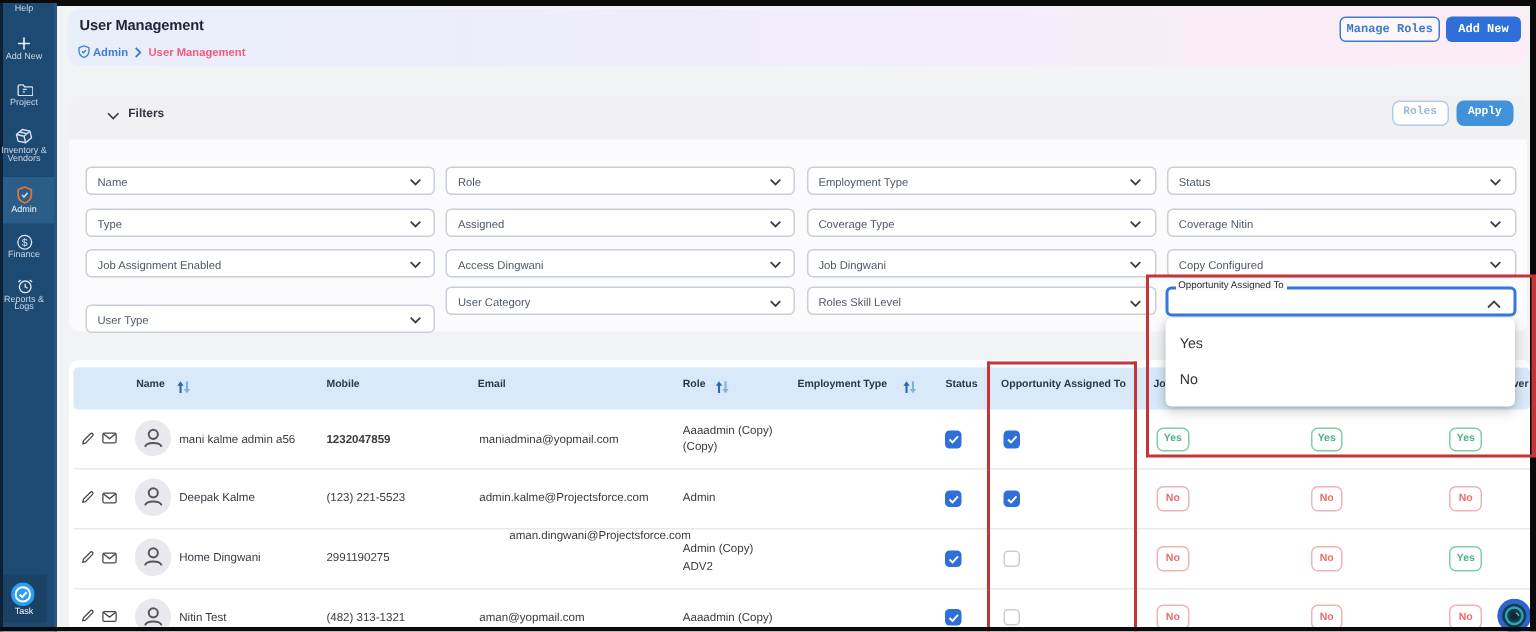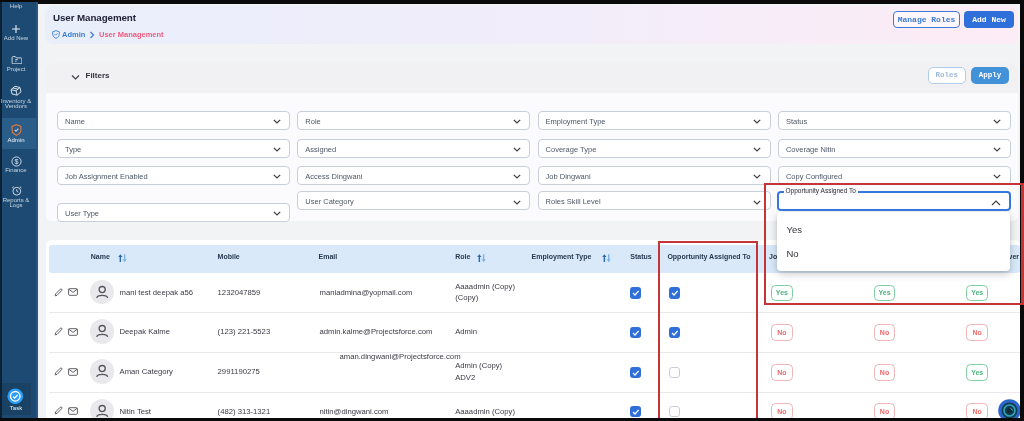--- a/index.html
+++ b/index.html
@@ -228,22 +228,22 @@
         <path d="M1.2 7.8 L1.6 5.9 L6.3 1.2 a0.9 0.9 0 0 1 1.4 1.4 L3 7.4 L1.2 7.8 Z" fill="none" stroke="#45454f" stroke-width="0.85"></path>
       </svg></div>
     <div class="abs ico" style="left:68px; top:288px; z-index:8;"><svg width="10" height="8" viewBox="0 0 10 8">
         <rect x="0.6" y="0.7" width="8.8" height="6.6" rx="1" fill="none" stroke="#45454f" stroke-width="0.85"></rect>
         <path d="M0.8 1.2 L5 4.4 L9.2 1.2" fill="none" stroke="#45454f" stroke-width="0.85"></path>
       </svg></div>
     <div class="abs ico" style="left:89.8px; top:279.8px; width:24.4px; height:24.4px; border-radius:50%; background:#e9e9ed; z-index:8;"><svg width="24.4" height="24.4" viewBox="0 0 24 24">
         <circle cx="12" cy="9.4" r="3" fill="none" stroke="#55555d" stroke-width="1.3"></circle>
         <path d="M6.6 17.6 c0.7-3.4 10.1-3.4 10.8 0" fill="none" stroke="#55555d" stroke-width="1.3"></path>
       </svg></div>
-    <div class="cell" style="left:119.5px; top:287.8px;">mani test deepak a56</div>
-    <div class="cell" style="left:217.6px; top:287.8px;">1232047859</div>
+    <div class="cell" style="left:119.5px; top:287.8px;">mani kalme admin a56</div>
+    <div class="cell" style="left:217.6px; top:287.8px;font-weight:bold;">1232047859</div>
     <div class="cell" style="left:319.5px; top:287.8px;">maniadmina@yopmail.com</div>
     <div class="cell" style="left:455.2px; top:280.9px; line-height:11.6px;">Aaaadmin (Copy)<br>(Copy)</div>
     <div class="cb on" style="left:629.5px; top:287.1px;"><svg width="11.5" height="11.5" viewBox="0 0 11 11">
         <path d="M2.9 5.7 l1.9 1.9 3.5-3.9" fill="none" stroke="#fff" stroke-width="1.25"></path>
       </svg></div>
     <div class="cb on" style="left:668.7px; top:287.1px;"><svg width="11.5" height="11.5" viewBox="0 0 11 11">
         <path d="M2.9 5.7 l1.9 1.9 3.5-3.9" fill="none" stroke="#fff" stroke-width="1.25"></path>
       </svg></div>
     <div class="badge y" style="left:771.15px; top:284.65px;">Yes</div>
     <div class="badge y" style="left:873.75px; top:284.65px;">Yes</div>
@@ -276,21 +276,21 @@
         <path d="M1.2 7.8 L1.6 5.9 L6.3 1.2 a0.9 0.9 0 0 1 1.4 1.4 L3 7.4 L1.2 7.8 Z" fill="none" stroke="#45454f" stroke-width="0.85"></path>
       </svg></div>
     <div class="abs ico" style="left:68px; top:367.5px; z-index:8;"><svg width="10" height="8" viewBox="0 0 10 8">
         <rect x="0.6" y="0.7" width="8.8" height="6.6" rx="1" fill="none" stroke="#45454f" stroke-width="0.85"></rect>
         <path d="M0.8 1.2 L5 4.4 L9.2 1.2" fill="none" stroke="#45454f" stroke-width="0.85"></path>
       </svg></div>
     <div class="abs ico" style="left:89.8px; top:359.3px; width:24.4px; height:24.4px; border-radius:50%; background:#e9e9ed; z-index:8;"><svg width="24.4" height="24.4" viewBox="0 0 24 24">
         <circle cx="12" cy="9.4" r="3" fill="none" stroke="#55555d" stroke-width="1.3"></circle>
         <path d="M6.6 17.6 c0.7-3.4 10.1-3.4 10.8 0" fill="none" stroke="#55555d" stroke-width="1.3"></path>
       </svg></div>
-    <div class="cell" style="left:119.5px; top:367.3px;">Aman Category</div>
+    <div class="cell" style="left:119.5px; top:367.3px;">Home Dingwani</div>
     <div class="cell" style="left:217.6px; top:367.3px;">2991190275</div>
     <div class="cell" style="left:319.5px; top:352px;margin-left:20px;">aman.dingwani@Projectsforce.com</div>
     <div class="cell" style="left:455.2px; top:360.4px; line-height:11.6px;">Admin (Copy)<br>ADV2</div>
     <div class="cb on" style="left:629.5px; top:366.6px;"><svg width="11.5" height="11.5" viewBox="0 0 11 11">
         <path d="M2.9 5.7 l1.9 1.9 3.5-3.9" fill="none" stroke="#fff" stroke-width="1.25"></path>
       </svg></div>
     <div class="cb off" style="left:668.7px; top:366.6px;"></div>
     <div class="badge n" style="left:771.15px; top:364.15px;">No</div>
     <div class="badge n" style="left:873.75px; top:364.15px;">No</div>
     <div class="badge y" style="left:966.45px; top:364.15px;">Yes</div>
@@ -300,21 +300,21 @@
     <div class="abs ico" style="left:68px; top:406.8px; z-index:8;"><svg width="10" height="8" viewBox="0 0 10 8">
         <rect x="0.6" y="0.7" width="8.8" height="6.6" rx="1" fill="none" stroke="#45454f" stroke-width="0.85"></rect>
         <path d="M0.8 1.2 L5 4.4 L9.2 1.2" fill="none" stroke="#45454f" stroke-width="0.85"></path>
       </svg></div>
     <div class="abs ico" style="left:89.8px; top:398.6px; width:24.4px; height:24.4px; border-radius:50%; background:#e9e9ed; z-index:8;"><svg width="24.4" height="24.4" viewBox="0 0 24 24">
         <circle cx="12" cy="9.4" r="3" fill="none" stroke="#55555d" stroke-width="1.3"></circle>
         <path d="M6.6 17.6 c0.7-3.4 10.1-3.4 10.8 0" fill="none" stroke="#55555d" stroke-width="1.3"></path>
       </svg></div>
     <div class="cell" style="left:119.5px; top:406.6px;">Nitin Test</div>
     <div class="cell" style="left:217.6px; top:406.6px;">(482) 313-1321</div>
-    <div class="cell" style="left:319.5px; top:406.6px;">nitin@dingwani.com</div>
+    <div class="cell" style="left:319.5px; top:406.6px;">aman@yopmail.com</div>
     <div class="cell" style="left:455.2px; top:406.6px;">Aaaadmin (Copy)</div>
     <div class="cb on" style="left:629.5px; top:405.90000000000003px;"><svg width="11.5" height="11.5" viewBox="0 0 11 11">
         <path d="M2.9 5.7 l1.9 1.9 3.5-3.9" fill="none" stroke="#fff" stroke-width="1.25"></path>
       </svg></div>
     <div class="cb off" style="left:668.7px; top:405.90000000000003px;"></div>
     <div class="badge n" style="left:771.15px; top:403.45px;">No</div>
     <div class="badge n" style="left:873.75px; top:403.45px;">No</div>
     <div class="badge n" style="left:966.45px; top:403.45px;">No</div>
   </div>
 

